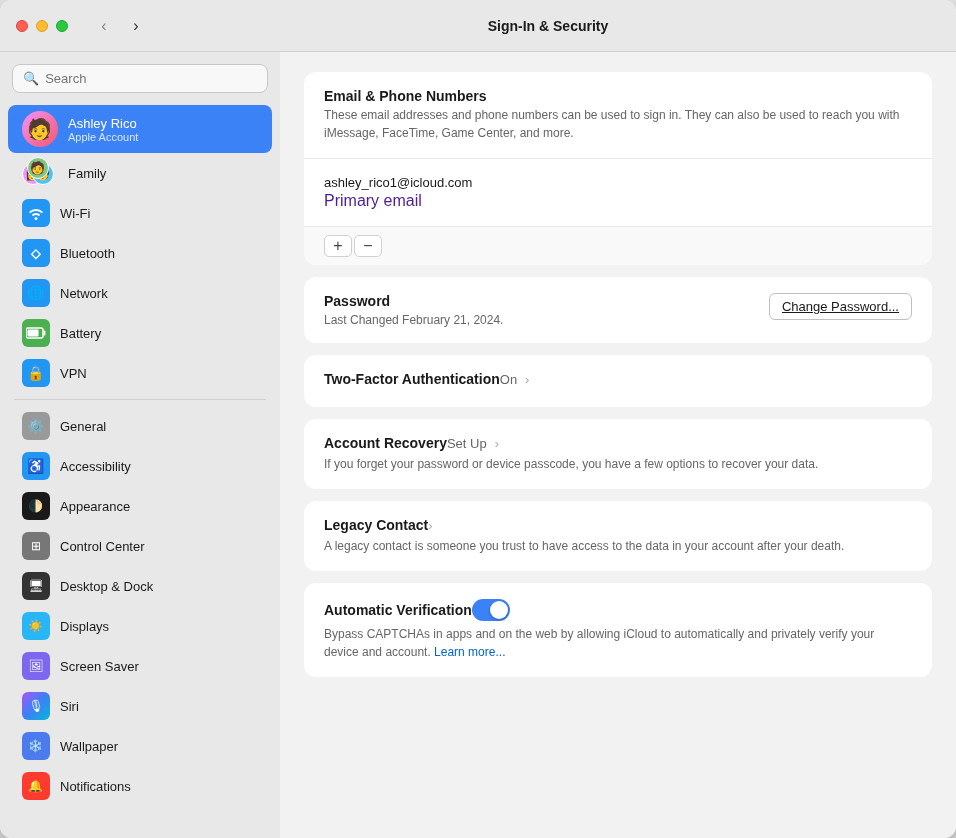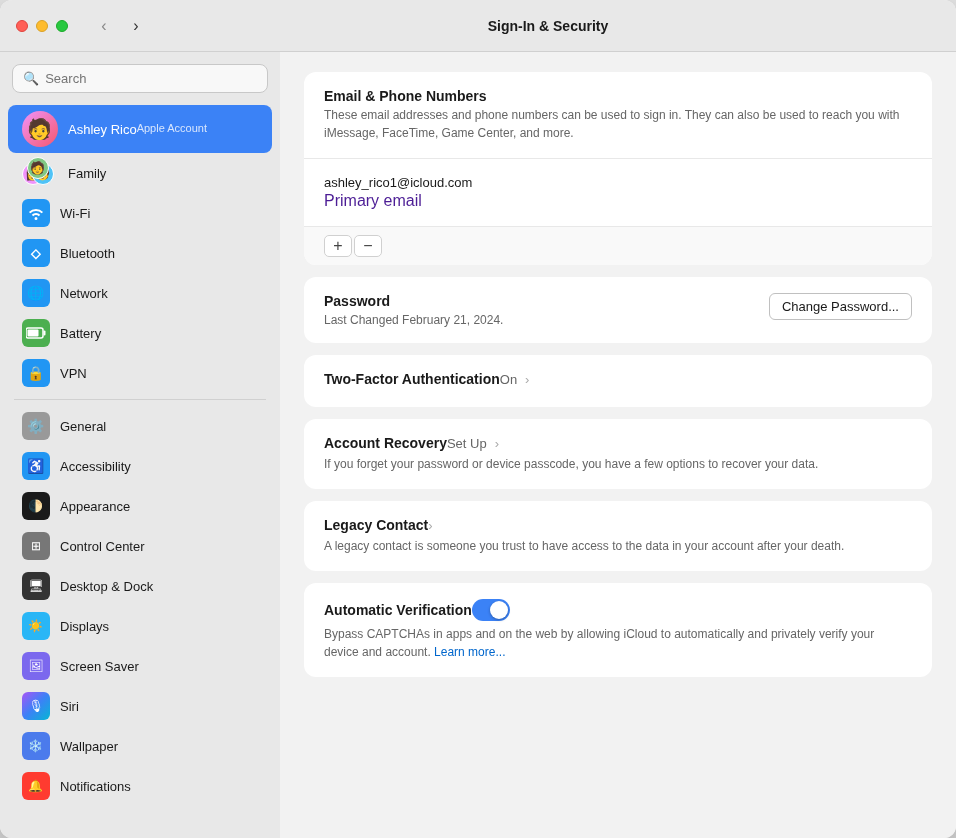--- a/index.html
+++ b/index.html
@@ -152,21 +152,21 @@
     .item-avatar {
       width: 36px;
       height: 36px;
       border-radius: 50%;
       overflow: hidden;
       flex-shrink: 0;
     }
 
     .item-text {
       display: flex;
-      flex-direction: row;
+      flex-direction: column;
     }
 
     .item-label {
       font-size: 13px;
       color: #1a1a1a;
       font-weight: 500;
     }
 
     .item-sublabel {
       font-size: 11px;
@@ -277,20 +277,21 @@
     }
 
     .change-password-btn {
       padding: 5px 12px;
       background: white;
       border: 1px solid #c0c0c0;
       border-radius: 6px;
       font-size: 13px;
       cursor: pointer;
       color: #1a1a1a;
+      text-decoration: underline;
     }
 
     .row-right {
       display: flex;
       align-items: center;
       gap: 8px;
     }
 
     .toggle {
       width: 38px;

